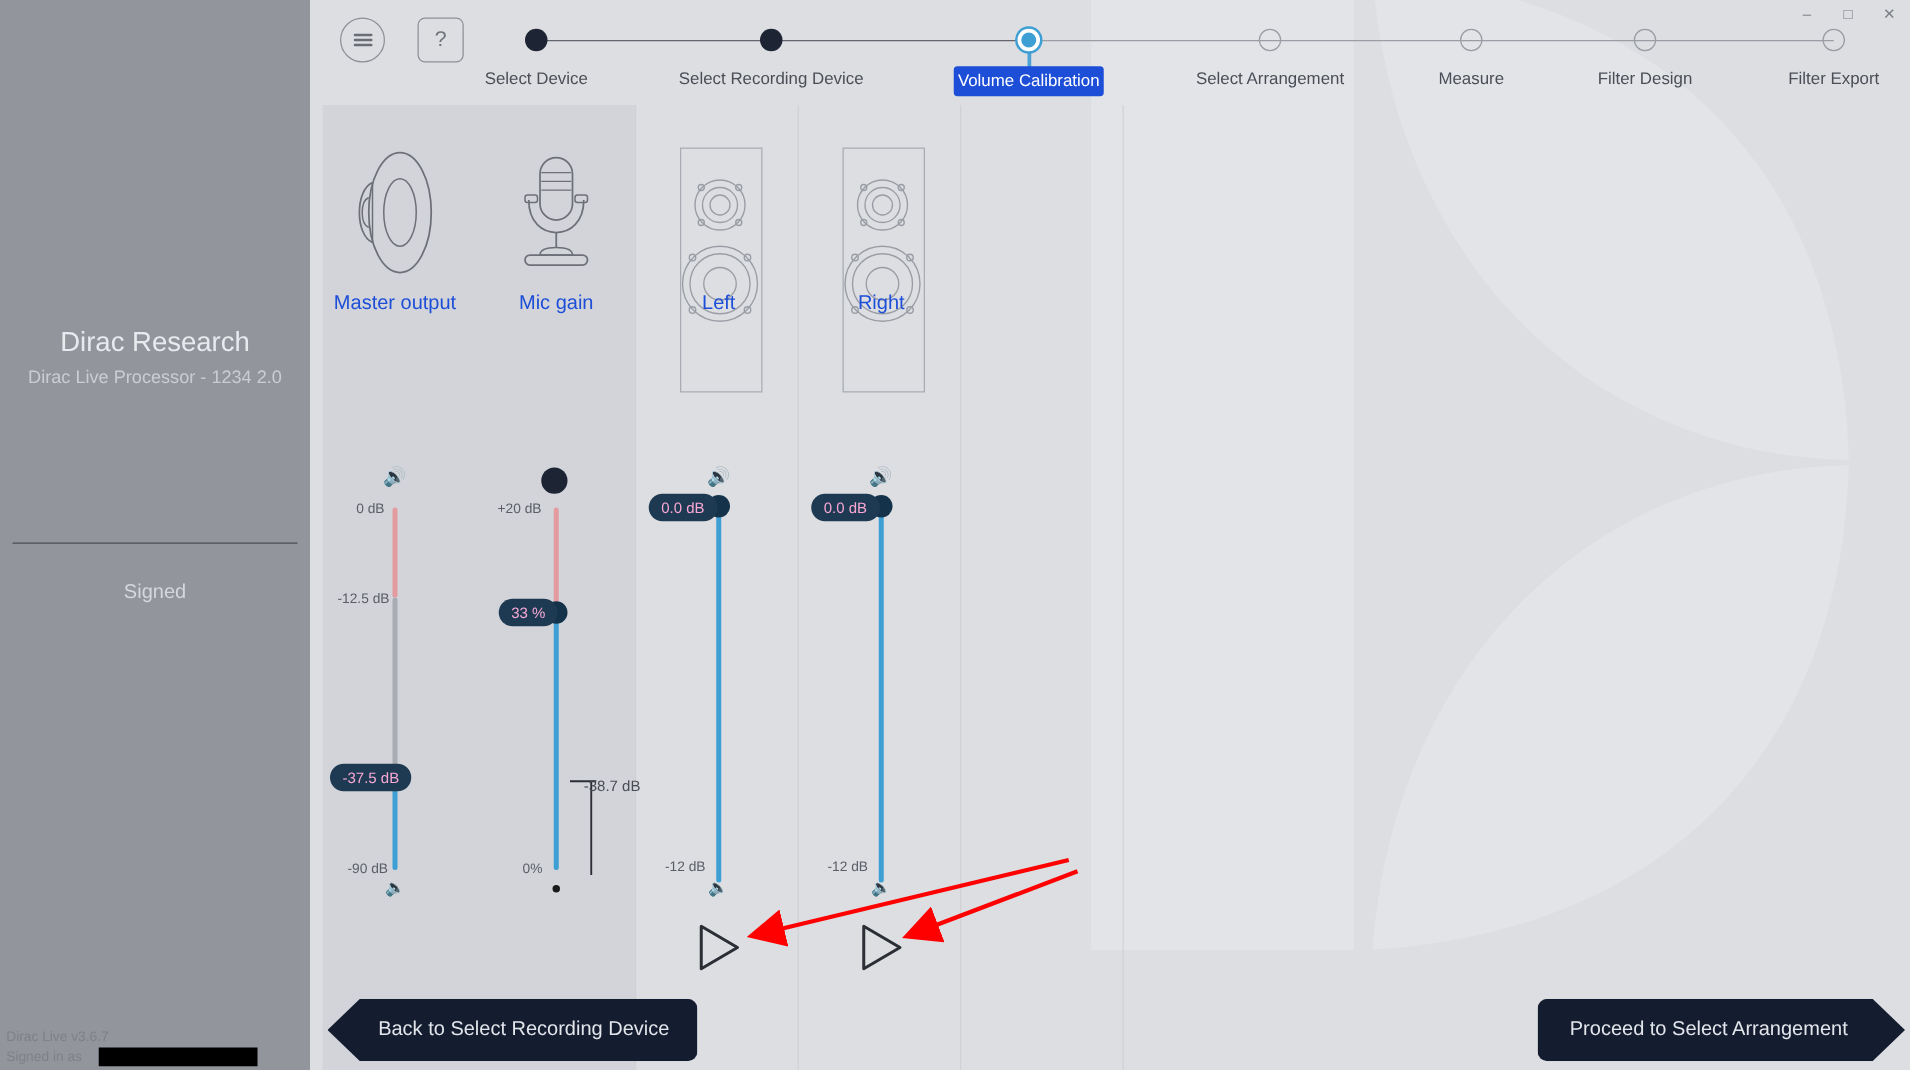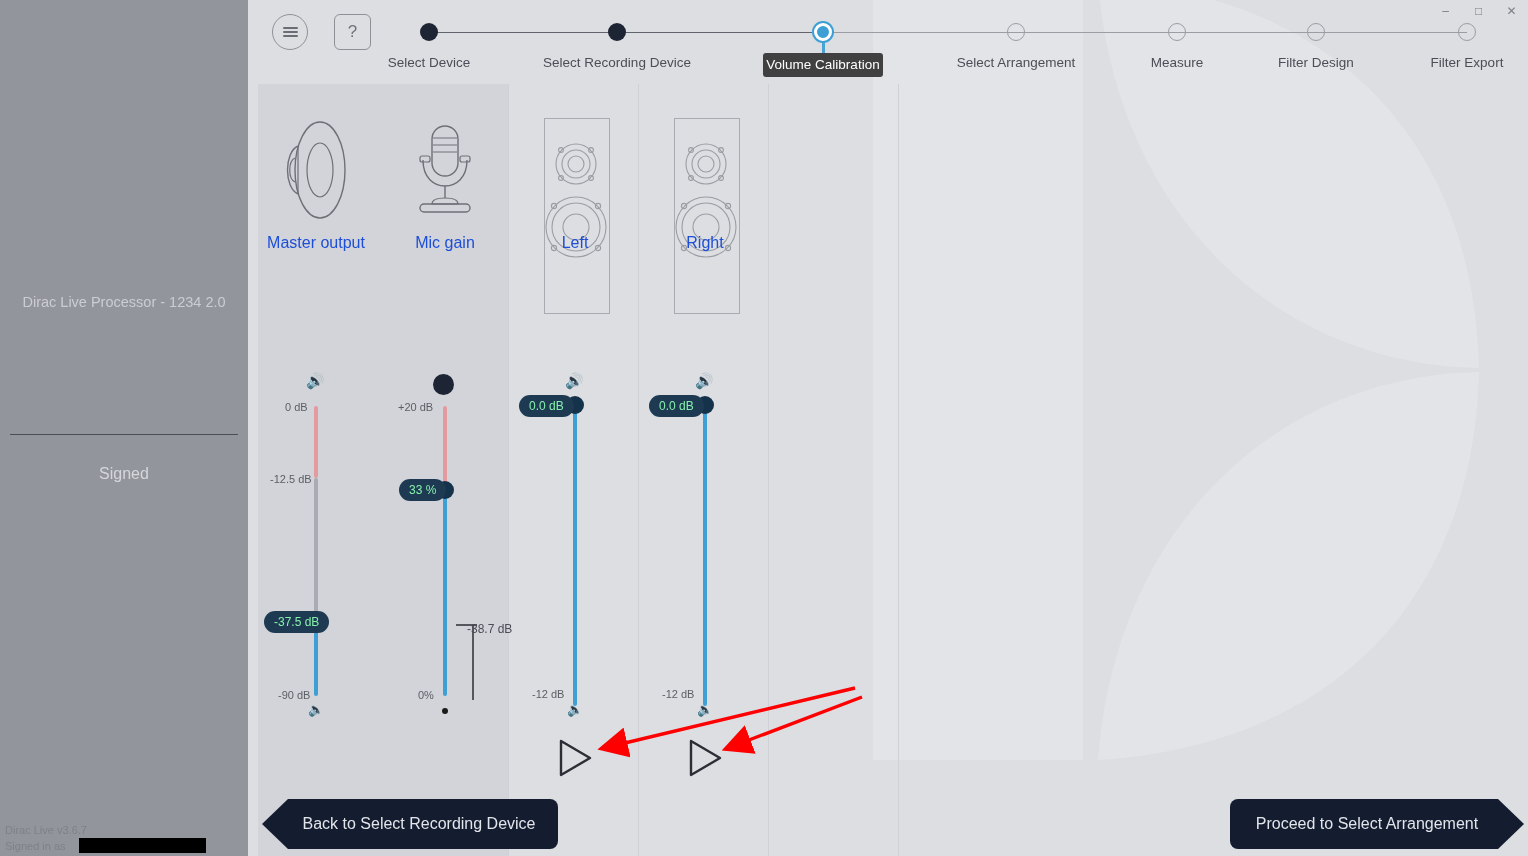--- a/index.html
+++ b/index.html
@@ -96,21 +96,21 @@
   .step.todo .dot{background:transparent;border:1.6px solid #9a9da4;}
   .step.current .dot{
     background:#3e9fd4;border:3px solid #ffffff;
     box-shadow:0 0 0 2px #3e9fd4;
   }
   .step .lbl{
     position:absolute;left:0;top:54px;width:200px;text-align:center;
     font-size:13.5px;color:#4b4e56;
   }
   .step.current .lbl{
-    color:#ffffff;background:#404040;border-radius:3px;
+    color:#ffffff;background:#1d4ed8;border-radius:3px;
     width:120px;left:40px;padding:4px 0 5px;top:52px;font-size:13.5px;text-align:center;
   }
   .step-stem{
     position:absolute;left:100px;top:30px;width:3px;margin-left:-1.5px;height:24px;background:#4aa3d4;
   }
 
   
   .ctrl-panel{
     position:absolute;left:10px;top:84px;width:250px;height:772px;background:#d2d4d9;
   }
@@ -135,21 +135,21 @@
   .track{
     position:absolute;width:4px;border-radius:2px;
   }
   .track.red{background:#e49ba0;}
   .track.grey{background:#a9acb2;}
   .track.blue{background:#3e9fd4;}
   .tick{
     position:absolute;font-size:11px;color:#5b5e66;white-space:nowrap;
   }
   .bubble{
-    position:absolute;height:22px;line-height:22px;background:#1e3a52;color:#86efac;
+    position:absolute;height:22px;line-height:22px;background:#1e3a52;color:#f9a8d4;
     font-size:12px;border-radius:11px;padding:0 10px;white-space:nowrap;
   }
   .knob{
     position:absolute;width:18px;height:18px;border-radius:50%;background:#14324a;
   }
   .dot-black{position:absolute;width:6px;height:6px;border-radius:50%;background:#1a1a1a;}
   .dot-big{position:absolute;width:21px;height:21px;border-radius:50%;background:#1d2433;}
 
   
   .spkbox{
@@ -183,20 +183,21 @@
   .anno-svg{position:absolute;left:0;top:0;width:1528px;height:856px;pointer-events:none;}
 </style>
 </head>
 <body>
 
 <div class="app">
 
   <div class="sidebar">
 
 
+    <div class="side-title">Dirac Research</div>
     <div class="side-sub">Dirac Live Processor - 1234 2.0</div>
     <div class="side-div"></div>
     <div class="side-filters">Signed</div>
 
     <div class="side-ver">Dirac Live v3.6.7</div>
     <div class="side-signed">Signed in as</div>
     <div class="side-redact"></div>
   </div>
 
   <div class="main">

